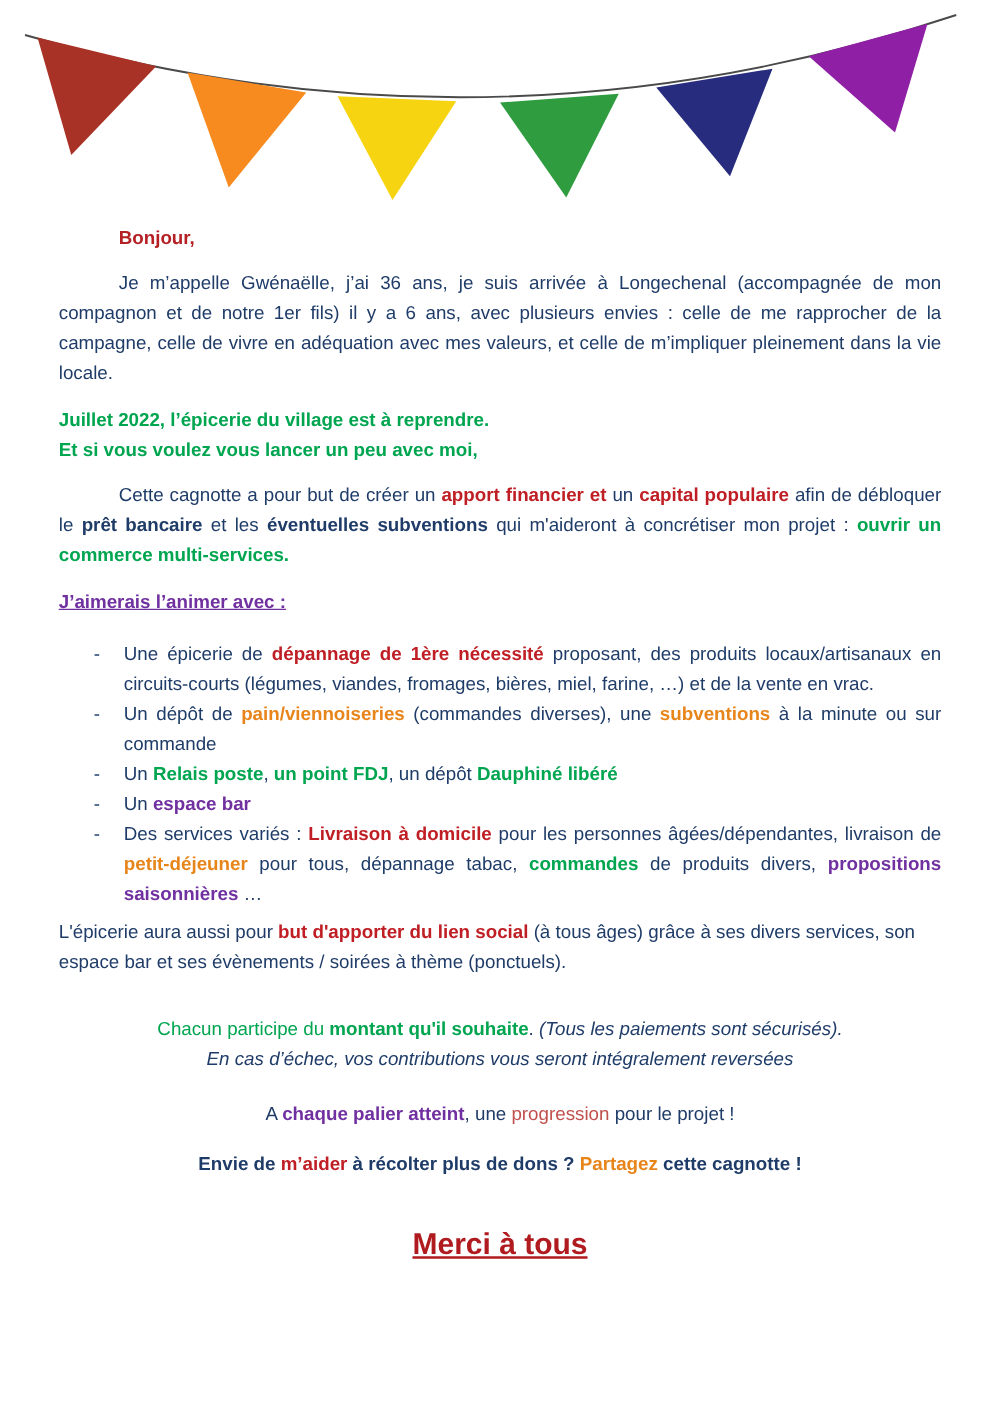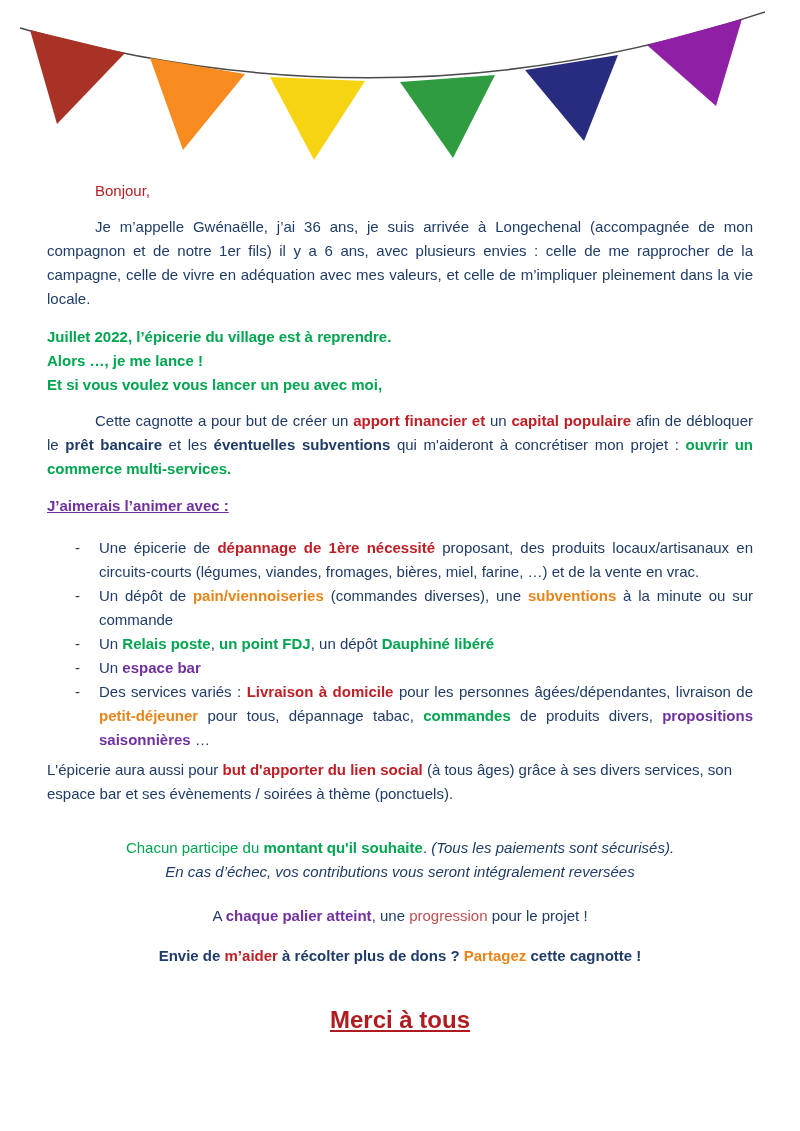--- a/index.html
+++ b/index.html
@@ -13,21 +13,21 @@
   .content{padding:0 47px;}
   p{margin:0;}
   .b{font-weight:700;}
   .it{font-style:italic;}
   .red{color:#bf1e24;}
   .softred{color:#c0504d;}
   .green{color:#00a550;}
   .orange{color:#e8851a;}
   .purple{color:#7030a0;}
   .navy{color:#1f3c68;}
-  .greeting{margin:14px 0 0 48px;font-weight:400;color:#b52025;}
+  .greeting{margin:14px 0 0 48px;font-weight:700;color:#b52025;}
   .intro{margin-top:12px;text-align:justify;text-indent:48px;}
   .announce{margin-top:14px;text-align:left;font-weight:700;color:#00a550;}
   .cagnotte{margin-top:12px;text-align:justify;text-indent:48px;}
   .heading{margin-top:13px;font-weight:700;color:#7030a0;text-decoration:underline;}
   .bullets{margin-top:18px;}
   .bullet{display:flex;}
   .dash{flex:0 0 24px;margin-left:28px;}
   .btext{flex:1;text-align:justify;}
   .social{margin-top:6px;text-align:left;}
   .participate{margin-top:30px;text-align:center;}
@@ -53,21 +53,20 @@
   </svg>
 
   <div class="content">
 
     <p class="greeting">Bonjour,</p>
 
     <p class="intro">Je m’appelle Gwénaëlle, j’ai 36 ans, je suis arrivée à Longechenal (accompagnée de mon compagnon et de notre 1er fils) il y a 6 ans,  avec plusieurs envies : celle de me rapprocher de la campagne, celle de vivre en adéquation avec mes valeurs, et celle de m’impliquer pleinement dans la vie locale.</p>
 
     <div class="announce">
       <p>Juillet 2022, l’épicerie du village est à reprendre.</p>
-      <p>Alors …, je me lance !</p>
       <p>Et si vous voulez vous lancer un peu avec moi,</p>
     </div>
 
     <p class="cagnotte"><span>Cette cagnotte a pour but de créer un </span><span class="red b">apport financier et</span><span> un </span><span class="red b">capital populaire</span><span> afin de débloquer le </span><span class="navy b">prêt bancaire</span><span> et les </span><span class="navy b">éventuelles subventions</span><span> qui m'aideront à concrétiser mon projet : </span><span class="green b">ouvrir un commerce multi-services.</span></p>
 
     <p class="heading">J’aimerais l’animer avec :</p>
 
     <div class="bullets">
 
       <div class="bullet">

